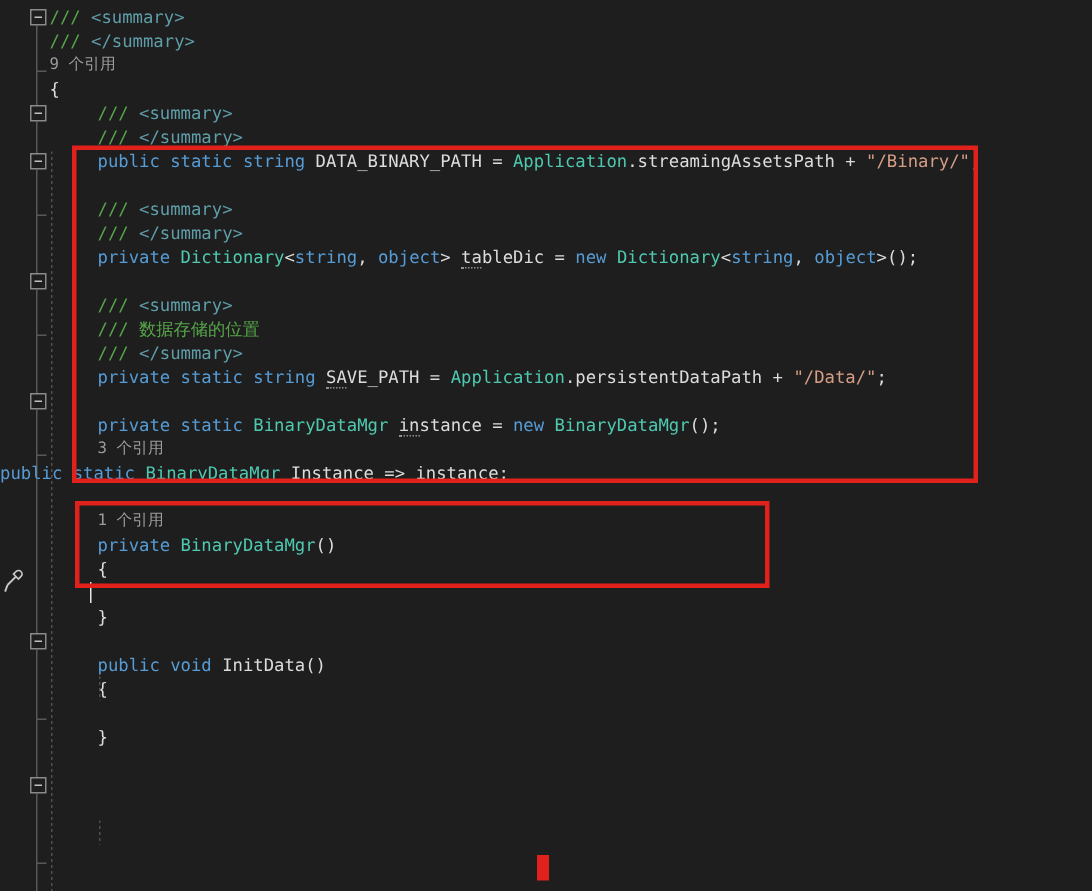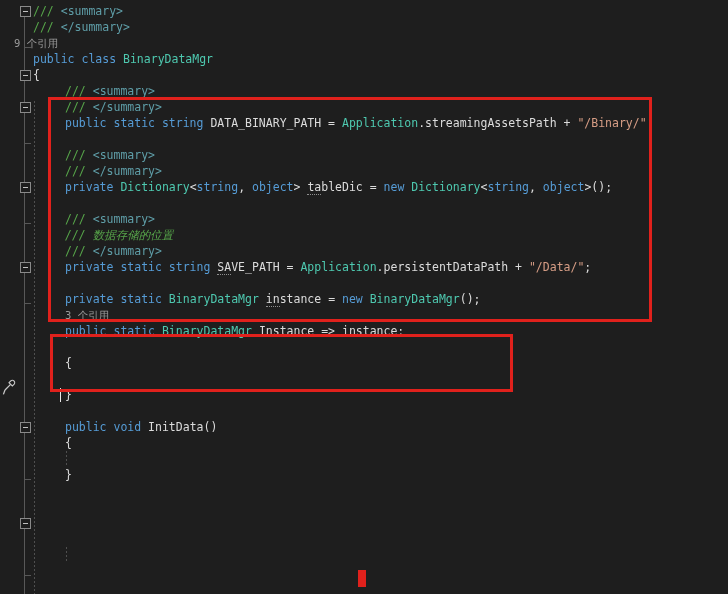--- a/index.html
+++ b/index.html
@@ -33,40 +33,41 @@
   <div id="quick-icon">
     <svg width="15" height="20" viewBox="0 0 15 20">
       <path d="M13 2 a2.3 2.3 0 0 0 -3.3 0 L8 3.7 11.3 7 13 5.3 a2.3 2.3 0 0 0 0 -3.3 Z" fill="none" stroke="#c8c8c8" stroke-width="1.1"></path>
       <path d="M9.6 5.4 L4 11 M4 11 l-1.6 4.4" fill="none" stroke="#c8c8c8" stroke-width="1.3"></path>
     </svg>
   </div>
 
   <div id="code-area">
       <div class="line" style="padding-left: 33px;"><span style="color: rgb(87, 166, 74);">/// </span><span style="color: rgb(95, 158, 168);">&lt;summary&gt;</span></div>
       <div class="line" style="padding-left: 33px;"><span style="color: rgb(87, 166, 74);">/// </span><span style="color: rgb(95, 158, 168);">&lt;/summary&gt;</span></div>
-      <div class="line codelens" style="padding-left: 14px;">9 个引用</div>
-      <div class="line" style="padding-left: 33px;"><span style="color: rgb(86, 156, 214);">public class </span><span style="color: rgb(78, 201, 176);">BinaryDataMgr</span></div>
+      <div class="line codelens" style="padding-left: 33px;">9 个引用</div>
       <div class="line" style="padding-left: 33px;"><span style="color: rgb(220, 220, 220);">{</span></div>
       <div class="line" style="padding-left: 65px;"><span style="color: rgb(87, 166, 74);">/// </span><span style="color: rgb(95, 158, 168);">&lt;summary&gt;</span></div>
       <div class="line" style="padding-left: 65px;"><span style="color: rgb(87, 166, 74);">/// </span><span style="color: rgb(95, 158, 168);">&lt;/summary&gt;</span></div>
       <div class="line" style="padding-left: 65px;"><span style="color: rgb(86, 156, 214);">public static string </span><span style="color: rgb(220, 220, 220);">DATA_BINARY_PATH = </span><span style="color: rgb(78, 201, 176);">Application</span><span style="color: rgb(220, 220, 220);">.streamingAssetsPath + </span><span style="color: rgb(214, 157, 133);">"/Binary/"</span><span style="color: rgb(220, 220, 220);">;</span></div>
       <div class="line" style="padding-left: 65px;"></div>
       <div class="line" style="padding-left: 65px;"><span style="color: rgb(87, 166, 74);">/// </span><span style="color: rgb(95, 158, 168);">&lt;summary&gt;</span></div>
       <div class="line" style="padding-left: 65px;"><span style="color: rgb(87, 166, 74);">/// </span><span style="color: rgb(95, 158, 168);">&lt;/summary&gt;</span></div>
       <div class="line" style="padding-left: 65px;"><span style="color: rgb(86, 156, 214);">private </span><span style="color: rgb(78, 201, 176);">Dictionary</span><span style="color: rgb(220, 220, 220);">&lt;</span><span style="color: rgb(86, 156, 214);">string</span><span style="color: rgb(220, 220, 220);">, </span><span style="color: rgb(86, 156, 214);">object</span><span style="color: rgb(220, 220, 220);">&gt; </span><span class="dotted" style="color: rgb(220, 220, 220);">ta</span><span style="color: rgb(220, 220, 220);">bleDic = </span><span style="color: rgb(86, 156, 214);">new </span><span style="color: rgb(78, 201, 176);">Dictionary</span><span style="color: rgb(220, 220, 220);">&lt;</span><span style="color: rgb(86, 156, 214);">string</span><span style="color: rgb(220, 220, 220);">, </span><span style="color: rgb(86, 156, 214);">object</span><span style="color: rgb(220, 220, 220);">&gt;();</span></div>
       <div class="line" style="padding-left: 65px;"></div>
       <div class="line" style="padding-left: 65px;"><span style="color: rgb(87, 166, 74);">/// </span><span style="color: rgb(95, 158, 168);">&lt;summary&gt;</span></div>
-      <div class="line" style="padding-left: 65px;"><span style="color: rgb(87, 166, 74); font-style: italic;">/// 数据存储的位置</span></div>
+      <div class="line" style="padding-left: 65px;"><span style="color: rgb(87, 166, 74);">/// 数据存储的位置</span></div>
       <div class="line" style="padding-left: 65px;"><span style="color: rgb(87, 166, 74);">/// </span><span style="color: rgb(95, 158, 168);">&lt;/summary&gt;</span></div>
       <div class="line" style="padding-left: 65px;"><span style="color: rgb(86, 156, 214);">private static string </span><span class="dotted" style="color: rgb(220, 220, 220);">SA</span><span style="color: rgb(220, 220, 220);">VE_PATH = </span><span style="color: rgb(78, 201, 176);">Application</span><span style="color: rgb(220, 220, 220);">.persistentDataPath + </span><span style="color: rgb(214, 157, 133);">"/Data/"</span><span style="color: rgb(220, 220, 220);">;</span></div>
       <div class="line" style="padding-left: 65px;"></div>
       <div class="line" style="padding-left: 65px;"><span style="color: rgb(86, 156, 214);">private static </span><span style="color: rgb(78, 201, 176);">BinaryDataMgr</span><span style="color: rgb(220, 220, 220);"> </span><span class="dotted" style="color: rgb(220, 220, 220);">in</span><span style="color: rgb(220, 220, 220);">stance = </span><span style="color: rgb(86, 156, 214);">new </span><span style="color: rgb(78, 201, 176);">BinaryDataMgr</span><span style="color: rgb(220, 220, 220);">();</span></div>
       <div class="line codelens" style="padding-left: 65px;">3 个引用</div>
-      <div class="line" style="padding-left: 65px;"><span style="color: rgb(86, 156, 214);">public static </span><span style="color: rgb(78, 201, 176);">BinaryDataMgr</span><span style="color: rgb(220, 220, 220);"> Instance =&gt; instance;</span></div>
+      <div class="line" style=""><span style="color: rgb(86, 156, 214);">public static </span><span style="color: rgb(78, 201, 176);">BinaryDataMgr</span><span style="color: rgb(220, 220, 220);"> Instance =&gt; instance;</span></div>
       <div class="line" style="padding-left: 65px;"></div>
+      <div class="line codelens" style="padding-left: 65px;">1 个引用</div>
+      <div class="line" style="padding-left: 65px;"><span style="color: rgb(86, 156, 214);">private </span><span style="color: rgb(78, 201, 176);">BinaryDataMgr</span><span style="color: rgb(220, 220, 220);">()</span></div>
       <div class="line" style="padding-left: 65px;"><span style="color: rgb(220, 220, 220);">{</span></div>
       <div class="line" style="padding-left: 65px;"></div>
       <div class="line" style="padding-left: 65px;"><span style="color: rgb(220, 220, 220);">}</span></div>
       <div class="line" style="padding-left: 65px;"></div>
       <div class="line" style="padding-left: 65px;"><span style="color: rgb(86, 156, 214);">public void </span><span style="color: rgb(220, 220, 220);">InitData()</span></div>
       <div class="line" style="padding-left: 65px;"><span style="color: rgb(220, 220, 220);">{</span></div>
       <div class="line" style="padding-left: 65px;"></div>
       <div class="line" style="padding-left: 65px;"><span style="color: rgb(220, 220, 220);">}</span></div>
       <div class="line" style="padding-left: 65px;"></div>
     </div>

